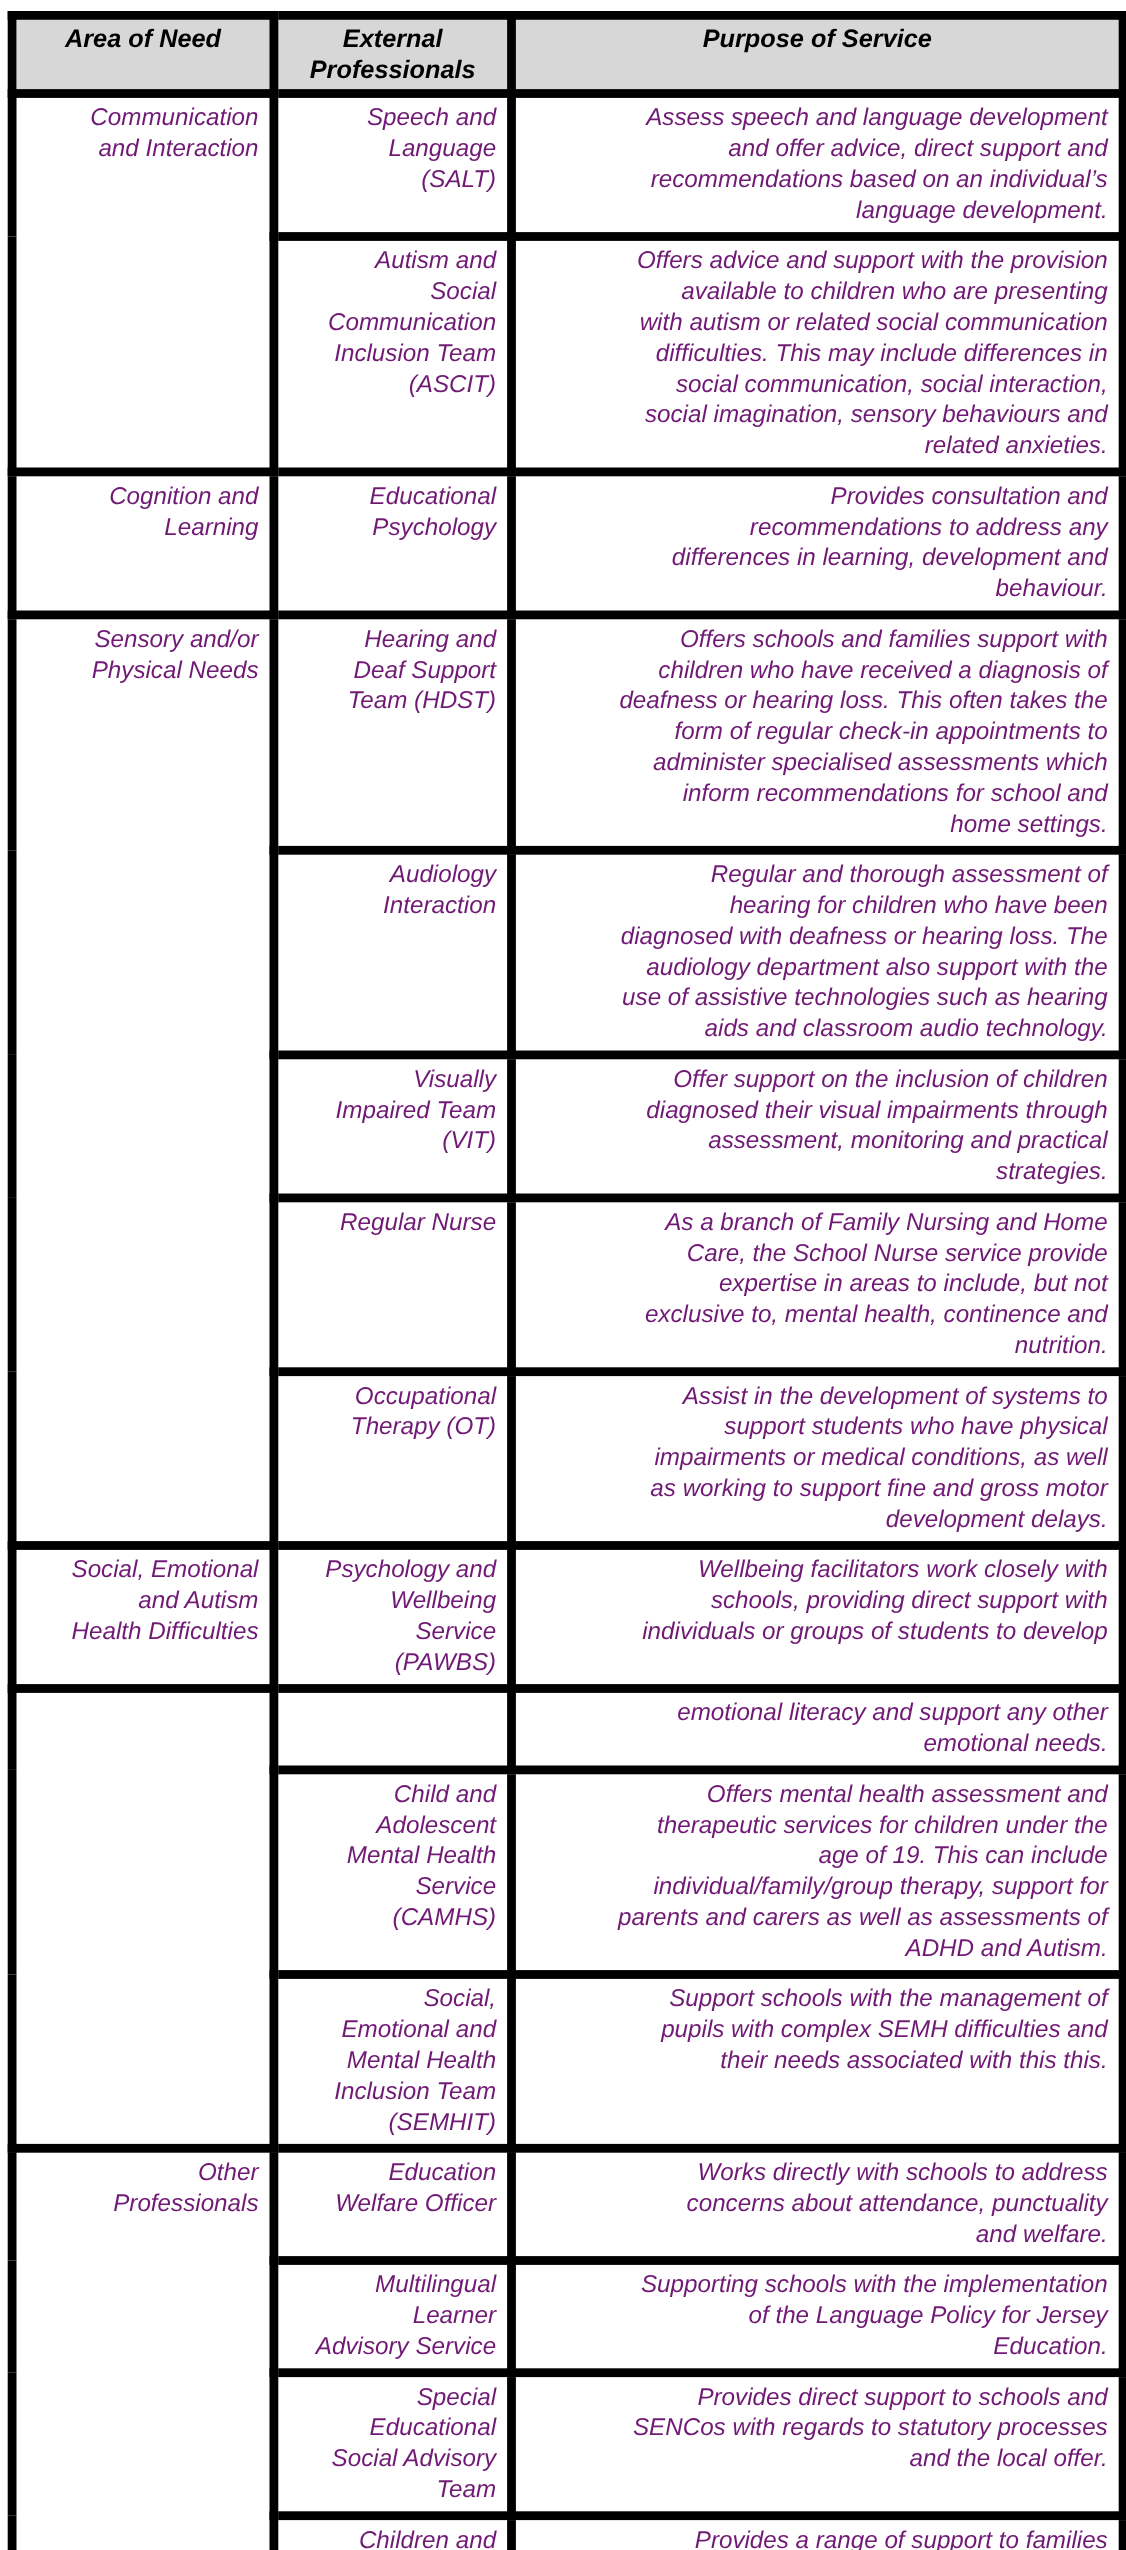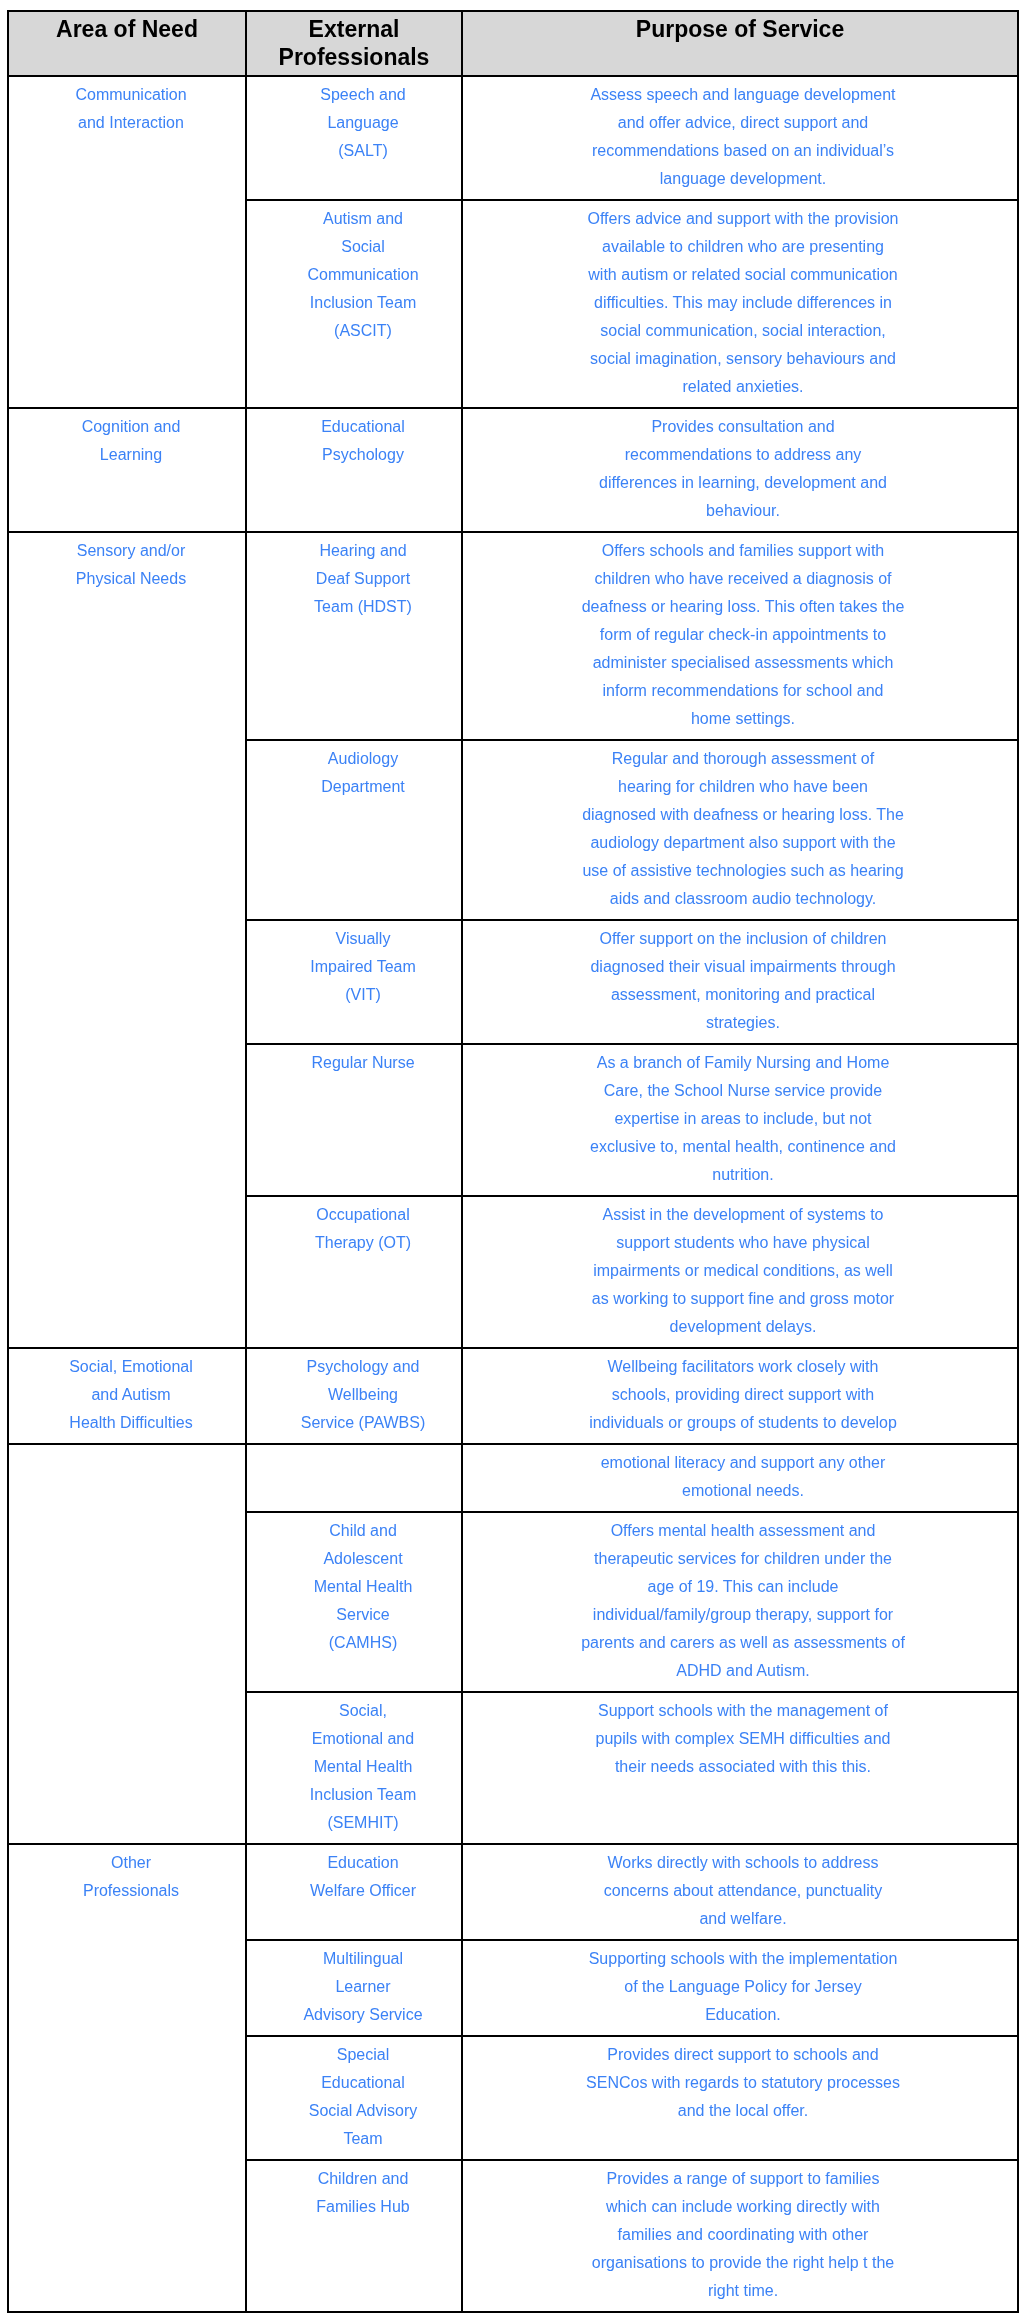--- a/index.html
+++ b/index.html
@@ -17,41 +17,42 @@
   }
   table.need-table {
     border-collapse: collapse;
     table-layout: fixed;
     width: 1010px;
   }
   col.c-area { width: 238px; }
   col.c-prof { width: 216px; }
   col.c-purp { width: 556px; }
   th, td {
-    border: 2px solid #000000;
+    border: 8px solid #000000;
     vertical-align: top;
     white-space: pre-line;
     overflow: hidden;
     box-sizing: border-box;
+    font-style: italic;
   }
   th {
     background: #d7d7d7;
     font-weight: bold;
     font-size: 23px;
     line-height: 28px;
     text-align: center;
     padding: 3px 6px 4px 6px;
     color: #000000;
   }
   td {
-    font-size: 16px;
+    font-size: 22px;
     line-height: 28px;
     padding: 4px 10px 6px 16px;
-    text-align: center;
-    color: #3b82f6;
+    text-align: right;
+    color: #701a75;
   }
   td.area-cell { padding-left: 18px; }
   td.prof-cell { padding-left: 28px; border-radius: 17px; }
 </style>
 </head>
 <body>
 
 <div class="page">
   <table class="need-table">
     <colgroup>
@@ -113,21 +114,21 @@
       <td class="purp-cell">Offers schools and families support with
 children who have received a diagnosis of
 deafness or hearing loss. This often takes the
 form of regular check-in appointments to
 administer specialised assessments which
 inform recommendations for school and
 home settings.</td>
     </tr>
     <tr>
       <td class="prof-cell">Audiology
-Department</td>
+Interaction</td>
       <td class="purp-cell">Regular and thorough assessment of
 hearing for children who have been
 diagnosed with deafness or hearing loss. The
 audiology department also support with the
 use of assistive technologies such as hearing
 aids and classroom audio technology.</td>
     </tr>
     <tr>
       <td class="prof-cell">Visually
 Impaired Team

